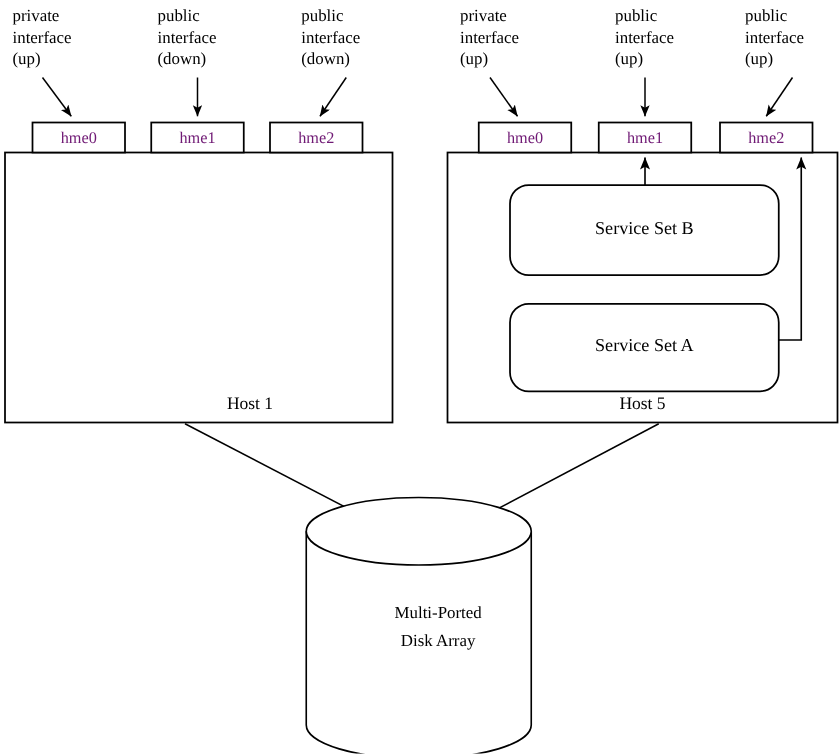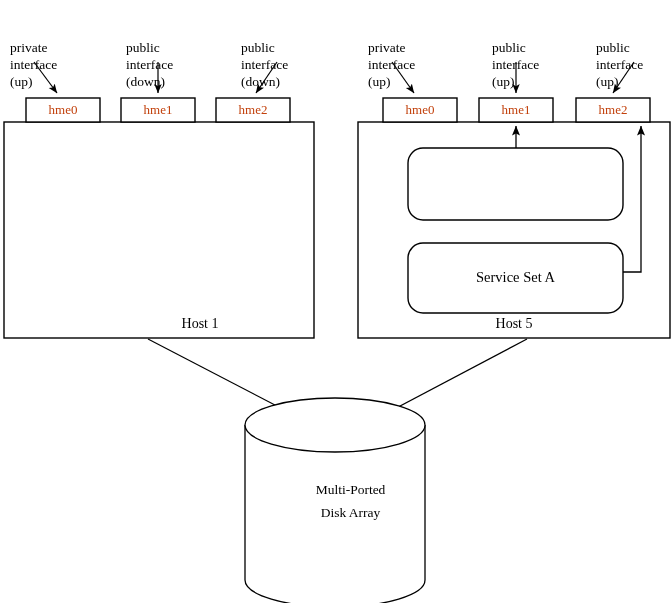--- a/index.html
+++ b/index.html
@@ -25,28 +25,27 @@
     top: 0;
     width: 672px;
     height: 603px;
   }
   .lbl {
     position: absolute;
     font-size: 13.5px;
     line-height: 17px;
     white-space: pre;
     color: #000;
-    margin-top: 35px;
   }
   .nic-label {
     position: absolute;
     font-size: 13px;
     text-align: center;
     line-height: 24px;
-    color: #c2410c;
+    color: #701a75;
   }
   .host-label {
     position: absolute;
     font-size: 14px;
     text-align: center;
     color: #000;
   }
   .svc-label {
     position: absolute;
     font-size: 14.5px;
@@ -123,20 +122,21 @@
   <div class="lbl" style="left:596px; top:4px; text-align:left;"><span>public</span><br><span>interface</span><br><span>(up)</span></div>
 
   <div class="nic-label" style="left:26px; top:98px; width:74px;">hme0</div>
   <div class="nic-label" style="left:121px; top:98px; width:74px;">hme1</div>
   <div class="nic-label" style="left:216px; top:98px; width:74px;">hme2</div>
 
   <div class="nic-label" style="left:383px; top:98px; width:74px;">hme0</div>
   <div class="nic-label" style="left:479px; top:98px; width:74px;">hme1</div>
   <div class="nic-label" style="left:576px; top:98px; width:74px;">hme2</div>
 
+  <div class="svc-label" style="left:408px; top:175px; width:215px;">Service Set B</div>
   <div class="svc-label" style="left:408px; top:269px; width:215px;">Service Set A</div>
 
   <div class="host-label" style="left:4px; top:316px; width:310px;padding-left:41px;">Host 1</div>
   <div class="host-label" style="left:358px; top:316px; width:312px;">Host 5</div>
 
   <div class="disk-label" style="left:245px; top:478px; width:211px;"><span>Multi-Ported</span><br><span>Disk Array</span></div>
 
 </div>
 
 </body></html>

